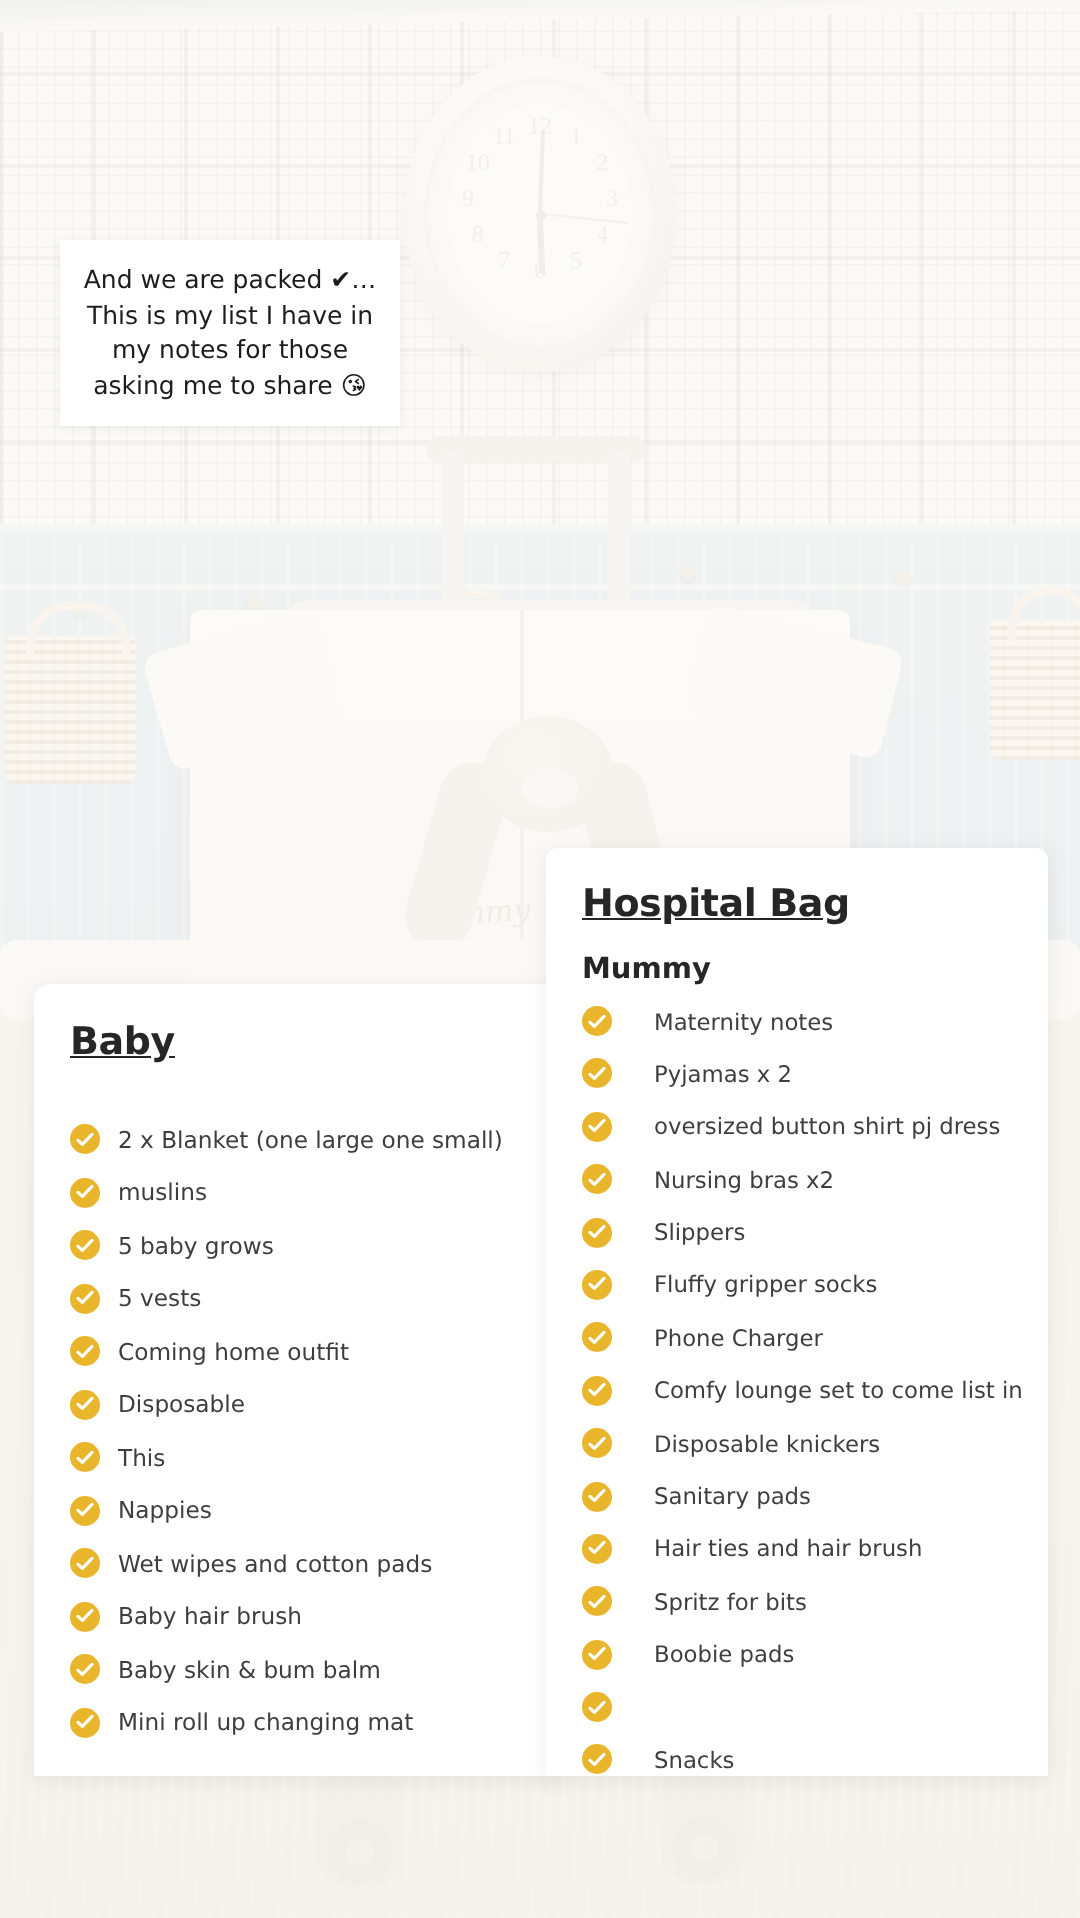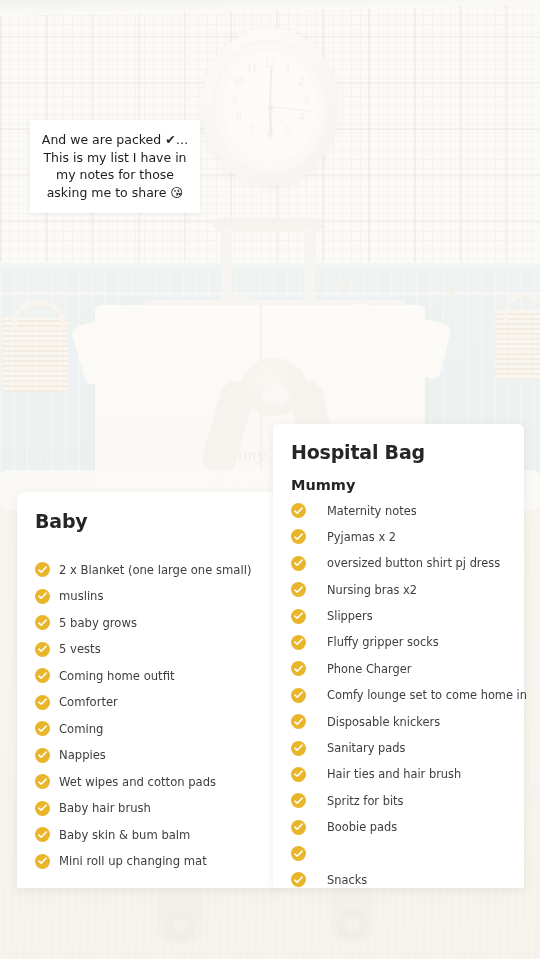--- a/index.html
+++ b/index.html
@@ -129,21 +129,21 @@
   
   .card{
     position:absolute;background:#ffffff;box-sizing:border-box;
     box-shadow:0 2px 10px rgba(120,118,112,.13);
   }
   .card.baby{left:17px;top:492px;width:263px;height:396px;border-radius:8px 8px 0 0;padding:18px 14px 0 18px;}
   .card.hospital{left:273px;top:424px;width:251px;height:464px;border-radius:6px 6px 0 0;padding:17px 12px 0 18px;z-index:3;}
 
   .card-title{
     font-family:"DejaVu Sans", sans-serif;
-    font-weight:bold;font-size:19px;color:#262626;letter-spacing:-.2px;margin:0 0 4px;
+    font-weight:bold;font-size:19px;color:#262626;letter-spacing:-.2px;margin:0 0 4px;text-decoration:underline;
   }
   .card-sub{
     font-family:"DejaVu Sans", sans-serif;
     font-weight:bold;font-size:14.5px;color:#262626;margin:14px 0 10px;
   }
   .spacer-baby{height:26px;}
 
   ul.items{list-style:none;margin:0;padding:0;}
   ul.items li{
     display:flex;align-items:center;gap:9px;
@@ -302,29 +302,29 @@
           </svg>
         </span>
         <span class="item-label">Coming home outfit</span>
       </li>
       <li>
         <span class="check">
           <svg width="9" height="8" viewBox="0 0 9 8">
             <path d="M1 4.2 L3.2 6.2 L8 1.2" fill="none" stroke="#ffffff" stroke-width="1.6" stroke-linecap="round" stroke-linejoin="round"></path>
           </svg>
         </span>
-        <span class="item-label">Comforter</span>
-      </li>
-      <li>
-        <span class="check">
-          <svg width="9" height="8" viewBox="0 0 9 8">
-            <path d="M1 4.2 L3.2 6.2 L8 1.2" fill="none" stroke="#ffffff" stroke-width="1.6" stroke-linecap="round" stroke-linejoin="round"></path>
-          </svg>
-        </span>
-        <span class="item-label">Coming</span>
+        <span class="item-label">Disposable</span>
+      </li>
+      <li>
+        <span class="check">
+          <svg width="9" height="8" viewBox="0 0 9 8">
+            <path d="M1 4.2 L3.2 6.2 L8 1.2" fill="none" stroke="#ffffff" stroke-width="1.6" stroke-linecap="round" stroke-linejoin="round"></path>
+          </svg>
+        </span>
+        <span class="item-label">This</span>
       </li>
       <li>
         <span class="check">
           <svg width="9" height="8" viewBox="0 0 9 8">
             <path d="M1 4.2 L3.2 6.2 L8 1.2" fill="none" stroke="#ffffff" stroke-width="1.6" stroke-linecap="round" stroke-linejoin="round"></path>
           </svg>
         </span>
         <span class="item-label">Nappies</span>
       </li>
       <li>
@@ -421,21 +421,21 @@
           </svg>
         </span>
         <span class="item-label">Phone Charger</span>
       </li>
       <li>
         <span class="check">
           <svg width="9" height="8" viewBox="0 0 9 8">
             <path d="M1 4.2 L3.2 6.2 L8 1.2" fill="none" stroke="#ffffff" stroke-width="1.6" stroke-linecap="round" stroke-linejoin="round"></path>
           </svg>
         </span>
-        <span class="item-label">Comfy lounge set to come home in</span>
+        <span class="item-label">Comfy lounge set to come list in</span>
       </li>
       <li>
         <span class="check">
           <svg width="9" height="8" viewBox="0 0 9 8">
             <path d="M1 4.2 L3.2 6.2 L8 1.2" fill="none" stroke="#ffffff" stroke-width="1.6" stroke-linecap="round" stroke-linejoin="round"></path>
           </svg>
         </span>
         <span class="item-label">Disposable knickers</span>
       </li>
       <li>

